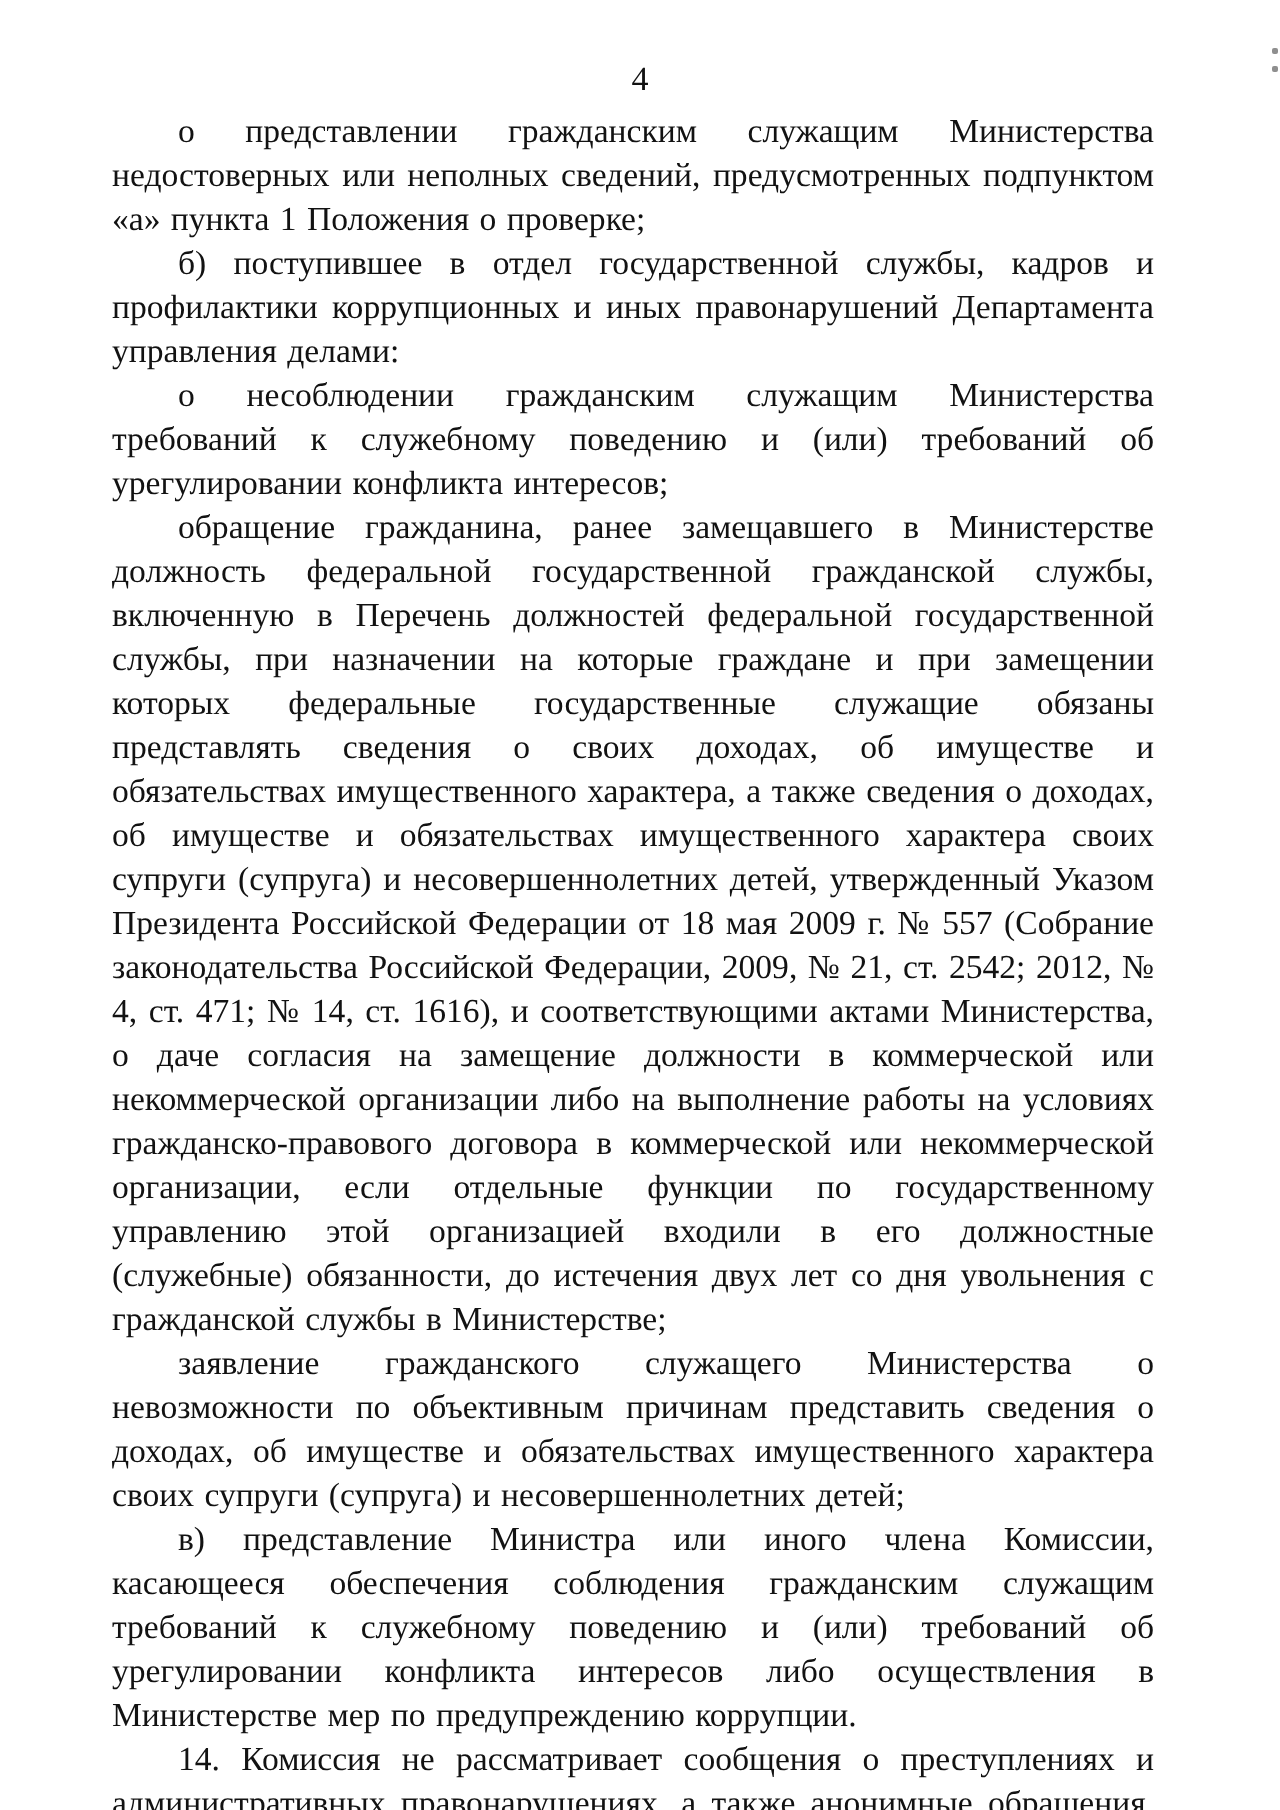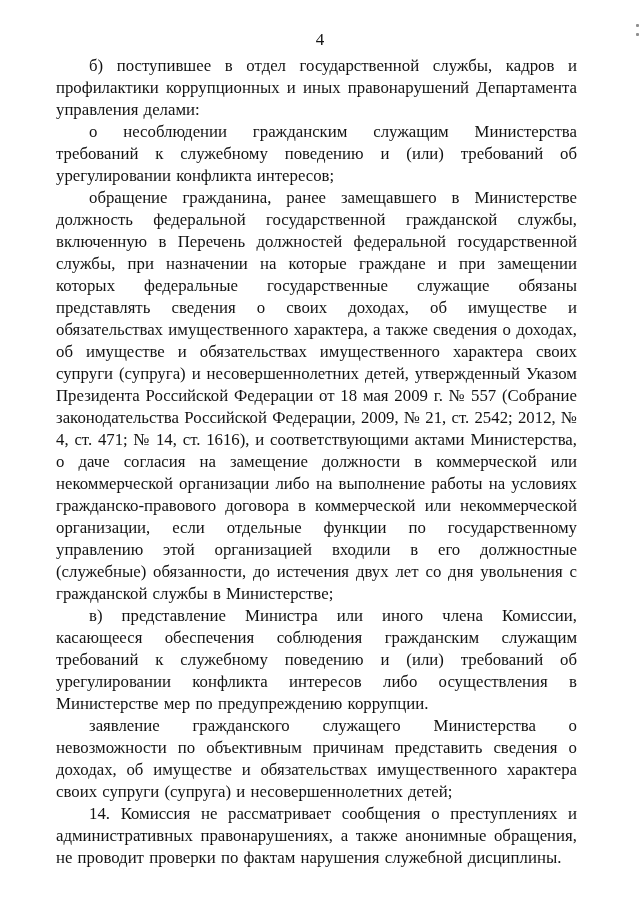--- a/index.html
+++ b/index.html
@@ -54,25 +54,26 @@
   .scan-dot.d2 { top: 33px; left: 636px; }
 </style>
 </head>
 <body>
 
 <div class="page">
 
   <div class="page-number">4</div>
 
   <div class="text-block">
+    <p class="para">о представлении гражданским служащим Министерства недостоверных или неполных сведений, предусмотренных подпунктом «а» пункта 1 Положения о проверке;</p>
     <p class="para">б) поступившее в отдел государственной службы, кадров и профилактики коррупционных и иных правонарушений Департамента управления делами:</p>
     <p class="para">о несоблюдении гражданским служащим Министерства требований к служебному поведению и (или) требований об урегулировании конфликта интересов;</p>
     <p class="para">обращение гражданина, ранее замещавшего в Министерстве должность федеральной государственной гражданской службы, включенную в Перечень должностей федеральной государственной службы, при назначении на которые граждане и при замещении которых федеральные государственные служащие обязаны представлять сведения о своих доходах, об имуществе и обязательствах имущественного характера, а также сведения о доходах, об имуществе и обязательствах имущественного характера своих супруги (супруга) и несовершеннолетних детей, утвержденный Указом Президента Российской Федерации от 18 мая 2009 г. № 557 (Собрание законодательства Российской Федерации, 2009, № 21, ст. 2542; 2012, № 4, ст. 471; № 14, ст. 1616), и соответствующими актами Министерства, о даче согласия на замещение должности в коммерческой или некоммерческой организации либо на выполнение работы на условиях гражданско-правового договора в коммерческой или некоммерческой организации, если отдельные функции по государственному управлению этой организацией входили в его должностные (служебные) обязанности, до истечения двух лет со дня увольнения с гражданской службы в Министерстве;</p>
+    <p class="para">заявление гражданского служащего Министерства о невозможности по объективным причинам представить сведения о доходах, об имуществе и обязательствах имущественного характера своих супруги (супруга) и несовершеннолетних детей;</p>
     <p class="para">в) представление Министра или иного члена Комиссии, касающееся обеспечения соблюдения гражданским служащим требований к служебному поведению и (или) требований об урегулировании конфликта интересов либо осуществления в Министерстве мер по предупреждению коррупции.</p>
-    <p class="para">заявление гражданского служащего Министерства о невозможности по объективным причинам представить сведения о доходах, об имуществе и обязательствах имущественного характера своих супруги (супруга) и несовершеннолетних детей;</p>
     <p class="para">14. Комиссия не рассматривает сообщения о преступлениях и административных правонарушениях, а также анонимные обращения, не проводит проверки по фактам нарушения служебной дисциплины.</p>
 
   </div>
 
   <div class="scan-dot d1"></div>
   <div class="scan-dot d2"></div>
 
 </div>
 
 </body></html>

